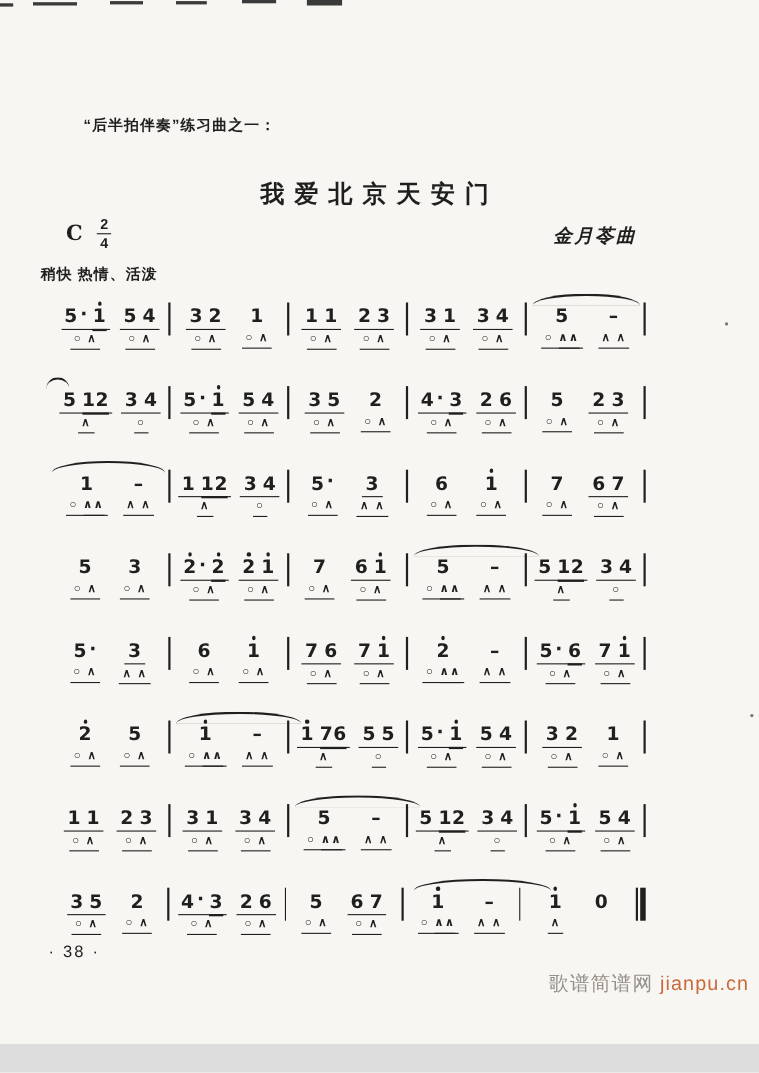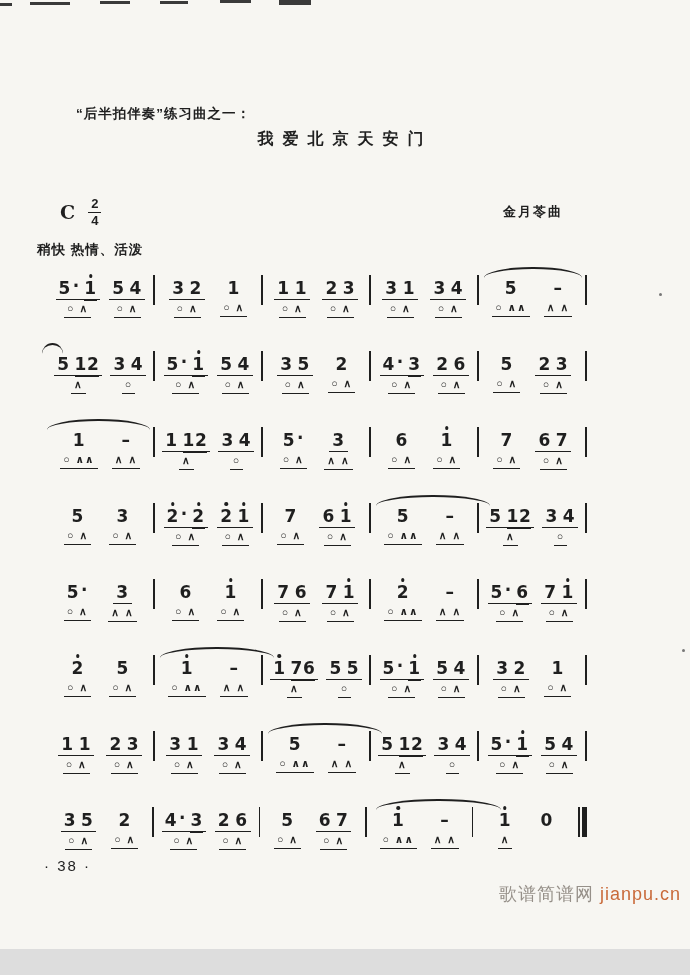--- a/index.html
+++ b/index.html
@@ -2,28 +2,28 @@
 <html><head>
 <meta charset="utf-8">
 <style>
   html,body{margin:0;padding:0;background:#ddd;}
   .page{position:relative;width:690px;height:949px;background:#f7f6f2;overflow:hidden;
         font-family:"Liberation Sans",sans-serif;color:#1f1f1f;}
   .artifact{position:absolute;background:#3a3a3a;height:3px;}
   .speck{position:absolute;background:#777;width:3px;height:3px;border-radius:50%;}
 
   .series-note{position:absolute;left:76px;top:105px;font-size:13.5px;font-weight:bold;letter-spacing:1px;}
-  .title{position:absolute;left:0;top:129px;width:100%;text-align:center;font-size:16px;font-weight:bold;
+  .title{position:absolute;left:0;top:162px;width:100%;text-align:center;font-size:22px;font-weight:bold;
          letter-spacing:9px;font-family:"DejaVu Serif",serif;}
   .keysig{position:absolute;left:60px;top:197px;display:flex;align-items:center;gap:13px;}
   .key-letter{font-size:19px;font-weight:bold;font-family:"DejaVu Serif",serif;}
   .frac{display:inline-flex;flex-direction:column;align-items:center;font-size:13px;font-weight:bold;line-height:1.05;}
   .frac-num{border-bottom:1.6px solid #1f1f1f;padding:0 3px 1px;}
   .frac-den{padding-top:1px;}
-  .composer{position:absolute;left:503px;top:203px;font-size:13px;font-weight:bold;letter-spacing:2px;}
+  .composer{position:absolute;left:503px;top:203px;font-size:17px;font-weight:bold;letter-spacing:2px;font-style:italic;}
   .tempo{position:absolute;left:37px;top:241px;font-size:13.5px;font-weight:bold;letter-spacing:1px;}
 
   .score{position:absolute;left:47px;top:266px;width:540px;}
   .score-line{position:relative;height:76px;display:flex;align-items:flex-start;}
   .measure{flex:1 1 0;display:flex;justify-content:space-evenly;padding-top:11px;min-width:0;}
   .barline{width:1.6px;background:#1f1f1f;height:30px;margin-top:9px;flex:0 0 auto;}
   .endbar{display:flex;gap:2.5px;margin-top:9px;flex:0 0 auto;}
   .endbar-thin{width:1.6px;height:30px;background:#1f1f1f;}
   .endbar-thick{width:4.5px;height:30px;background:#1f1f1f;}
 

